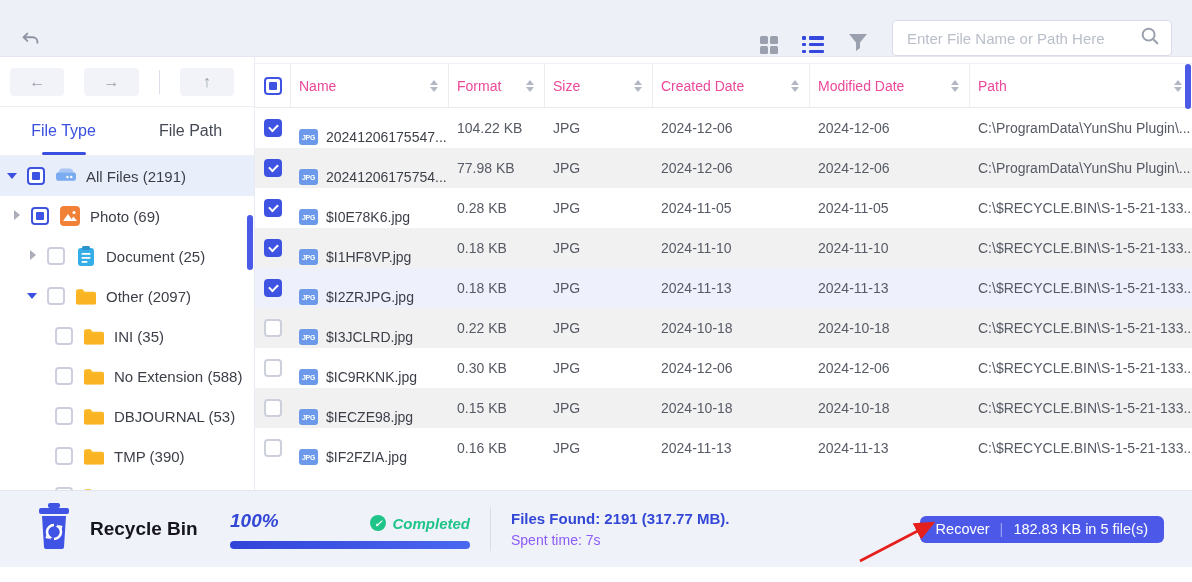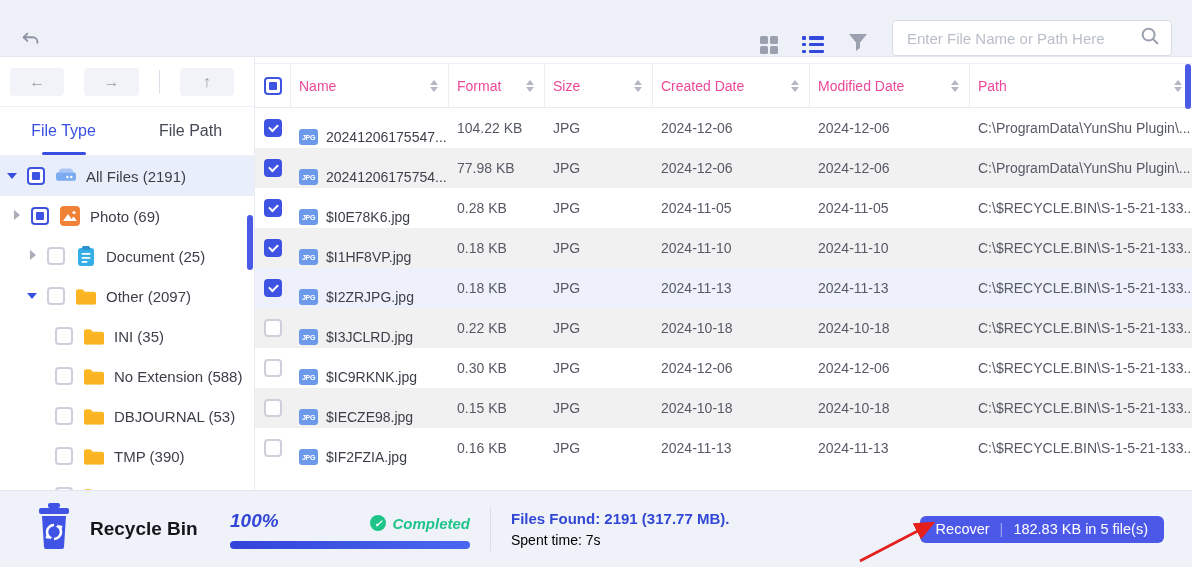--- a/index.html
+++ b/index.html
@@ -74,21 +74,21 @@
   .brand-label { font-size:19px; font-weight:bold; color:#15161c; margin-left:16px; }
   .prog { width:240px; flex:none; }
   .prog-row { display:flex; align-items:flex-end; justify-content:space-between; margin-bottom:9px;font-style:italic; }
   .pct { font-size:19px; font-weight:bold; color:#3347d6; }
   .completed { display:flex; align-items:center; gap:6px; font-size:15px; font-weight:bold; color:#1fc488; }
   .chk { width:16px; height:16px; border-radius:50%; background:#1fc488; color:#fff; font-size:10px; display:flex; align-items:center; justify-content:center; }
   .bar { width:240px; height:8px; border-radius:4px; background:linear-gradient(90deg,#3244d8,#4a67f0); }
   .foot-div { width:1px; height:44px; background:#dadce8; margin:0 20px 0 20px; }
   .found { flex:1; }
   .found-line { font-size:15px; font-weight:bold; color:#3347d6; margin-bottom:5px; }
-  .spent { font-size:14px; color:#000000; }
+  .spent { font-size:14px; color:#8b5cf6; }
   .recover { margin-right:28px; height:27px; background:#4c59e8; border:none; border-radius:6px; color:#fff; font-size:14.5px; padding:0 16px; display:flex; align-items:center; gap:10px; cursor:pointer; font-family:"Liberation Sans", sans-serif; }
   .recover .sep { color:#9aa3f3; }
   .red-arrow { position:absolute; left:845px; top:20px; pointer-events:none; }
 </style>
 </head>
 <body>
 
 <div class="app">
 
   <div class="topbar">

